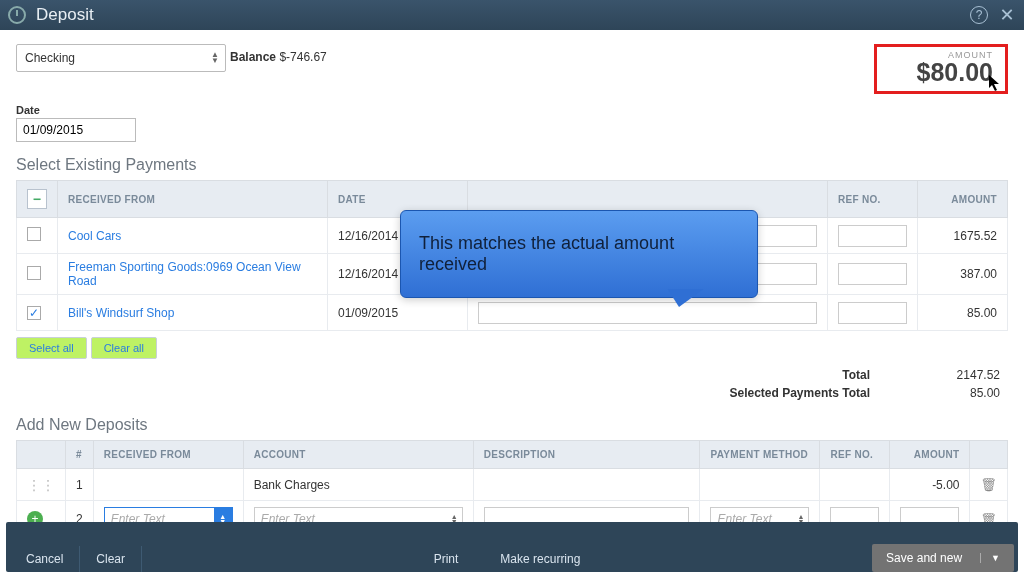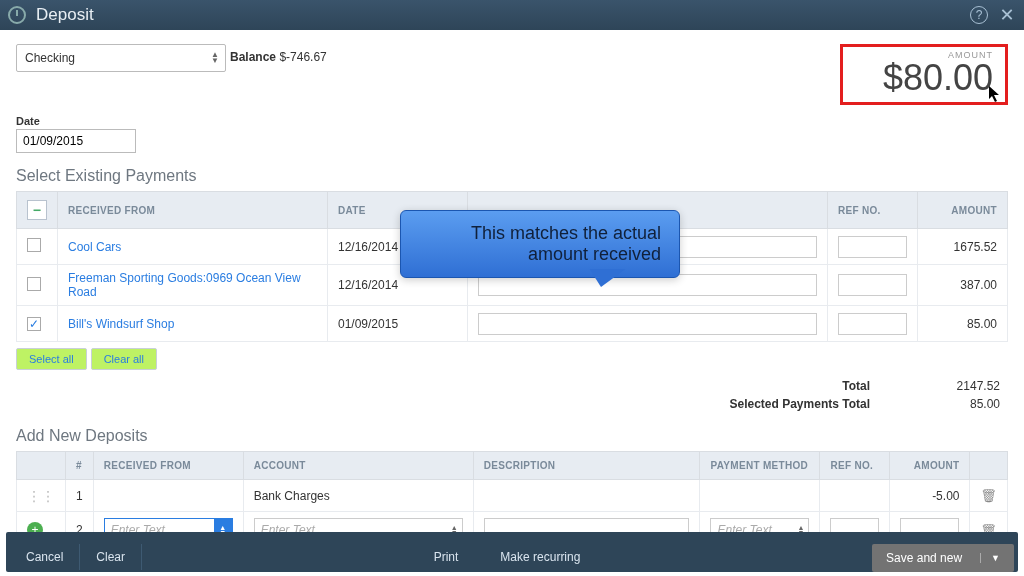--- a/index.html
+++ b/index.html
@@ -10,21 +10,21 @@
 .title{font-size:17px;font-weight:300;flex:1}
 .help-icon{width:18px;height:18px;border:1.5px solid #a8c0d4;border-radius:50%;display:flex;align-items:center;justify-content:center;color:#a8c0d4;font-size:12px;margin-right:10px;cursor:pointer}
 .close-icon{width:18px;height:18px;display:flex;align-items:center;justify-content:center;color:#a8c0d4;font-size:18px;cursor:pointer;font-weight:300}
 .toprow{display:flex;align-items:flex-start;padding:14px 16px 4px 16px;gap:4px}
 .acct-select{width:210px;height:28px;border:1px solid #bbb;border-radius:2px;display:flex;align-items:center;padding:0 8px;position:relative;background:#fff}
 .acct-select .arrows{position:absolute;right:6px;display:flex;flex-direction:column;font-size:8px;color:#666;line-height:6px}
 .balance-lbl{font-size:12px;color:#333;padding-top:6px}
 .balance-lbl b{font-weight:600}
 .amount-box{margin-left:auto;border:3px solid #e31e1e;padding:3px 12px 6px 40px;text-align:right;position:relative}
 .amount-box .lbl{font-size:9px;color:#999;letter-spacing:1px}
-.amount-box .val{font-size:36px;color:#444;font-weight:400;line-height:1}
+.amount-box .val{font-size:25px;color:#444;font-weight:700;line-height:1}
 .cursor-svg{position:absolute;right:2px;bottom:-2px}
 .body{padding:6px 16px 0 16px}
 .date-lbl{font-size:11px;font-weight:600;color:#333;margin-bottom:2px}
 .date-input{width:120px;height:24px;border:1px solid #bbb;padding:0 6px;font-size:12px}
 .sect-title{font-size:16px;color:#6e7780;font-weight:400;margin:14px 0 6px 0}
 table{width:100%;border-collapse:collapse;border:1px solid #d9dde2}
 thead th{background:#e7ecf2;color:#7a8a9a;font-size:10px;font-weight:600;text-align:left;padding:8px 10px;border:1px solid #d9dde2;letter-spacing:0.3px}
 thead th.amt{text-align:right}
 .collapse-btn{width:20px;height:20px;border:1px solid #b8c2ce;background:#fff;display:flex;align-items:center;justify-content:center;color:#4a6;font-weight:bold;font-size:14px;cursor:pointer}
 tbody td{border:1px solid #e8ebef;padding:6px 10px;height:36px;vertical-align:middle}
@@ -41,27 +41,27 @@
 .new-table td{height:32px}
 .grip{color:#bbb;cursor:move;font-size:14px}
 .plus-btn{width:16px;height:16px;background:#4caf50;border-radius:50%;color:#fff;display:flex;align-items:center;justify-content:center;font-size:12px;cursor:pointer}
 .trash{color:#888;cursor:pointer;font-size:13px}
 .sel-input{border:1.5px solid #2a7de1;height:24px;width:100%;display:flex;align-items:center;position:relative;padding:0 6px}
 .sel-input .ph{color:#aaa;font-style:italic}
 .sel-input .dd{position:absolute;right:0;top:0;bottom:0;width:18px;background:#2a7de1;display:flex;flex-direction:column;align-items:center;justify-content:center;color:#fff;font-size:7px;line-height:5px}
 .plain-input{border:1px solid #ccc;height:24px;width:100%;display:flex;align-items:center;padding:0 6px;position:relative}
 .plain-input .ph{color:#aaa;font-style:italic}
 .plain-input .dd2{position:absolute;right:4px;display:flex;flex-direction:column;font-size:7px;color:#666;line-height:5px}
-.footer{position:absolute;left:6px;right:6px;bottom:4px;height:40px;background:#2e4558;display:flex;align-items:flex-start;padding:12px 4px;border-radius:2px}
+.footer{position:absolute;left:6px;right:6px;bottom:4px;height:50px;background:#2e4558;display:flex;align-items:flex-end;padding:0 4px;border-radius:2px}
 .fbtn{color:#d9e4ee;padding:6px 16px;font-size:12px;cursor:pointer;border-right:1px solid #3e5a72}
 .fbtn:last-of-type{border-right:none}
 .fcenter{flex:1;display:flex;justify-content:center;gap:10px}
 .primary{background:#737373;color:#fff;padding:7px 14px;font-size:12px;border-radius:2px;cursor:pointer;display:flex;align-items:center;gap:18px}
 .primary .caret{font-size:9px;border-left:1px solid rgba(255,255,255,.4);padding-left:10px}
-.callout{position:absolute;left:400px;top:210px;width:280px;background:linear-gradient(#5b9df0,#2f6fd4);border:1px solid #1b56b0;border-radius:6px;padding:12px 18px;color:#10203a;font-size:18px;text-align:right;box-shadow:0 2px 8px rgba(0,0,0,.2)}
+.callout{position:absolute;left:400px;top:210px;width:358px;background:linear-gradient(#5b9df0,#2f6fd4);border:1px solid #1b56b0;border-radius:6px;padding:22px 18px;color:#10203a;font-size:18px;text-align:left;box-shadow:0 2px 8px rgba(0,0,0,.2)}
 .callout::after{content:"";position:absolute;bottom:-28px;right:60px;border:18px solid transparent;border-top-color:#2f6fd4;transform:skewX(-20deg)}
 </style>
 </head>
 <body>
 
 <div class="titlebar">
   <div class="history-icon"></div>
   <div class="title">Deposit</div>
   <div class="help-icon">?</div>
   <div class="close-icon">✕</div>

